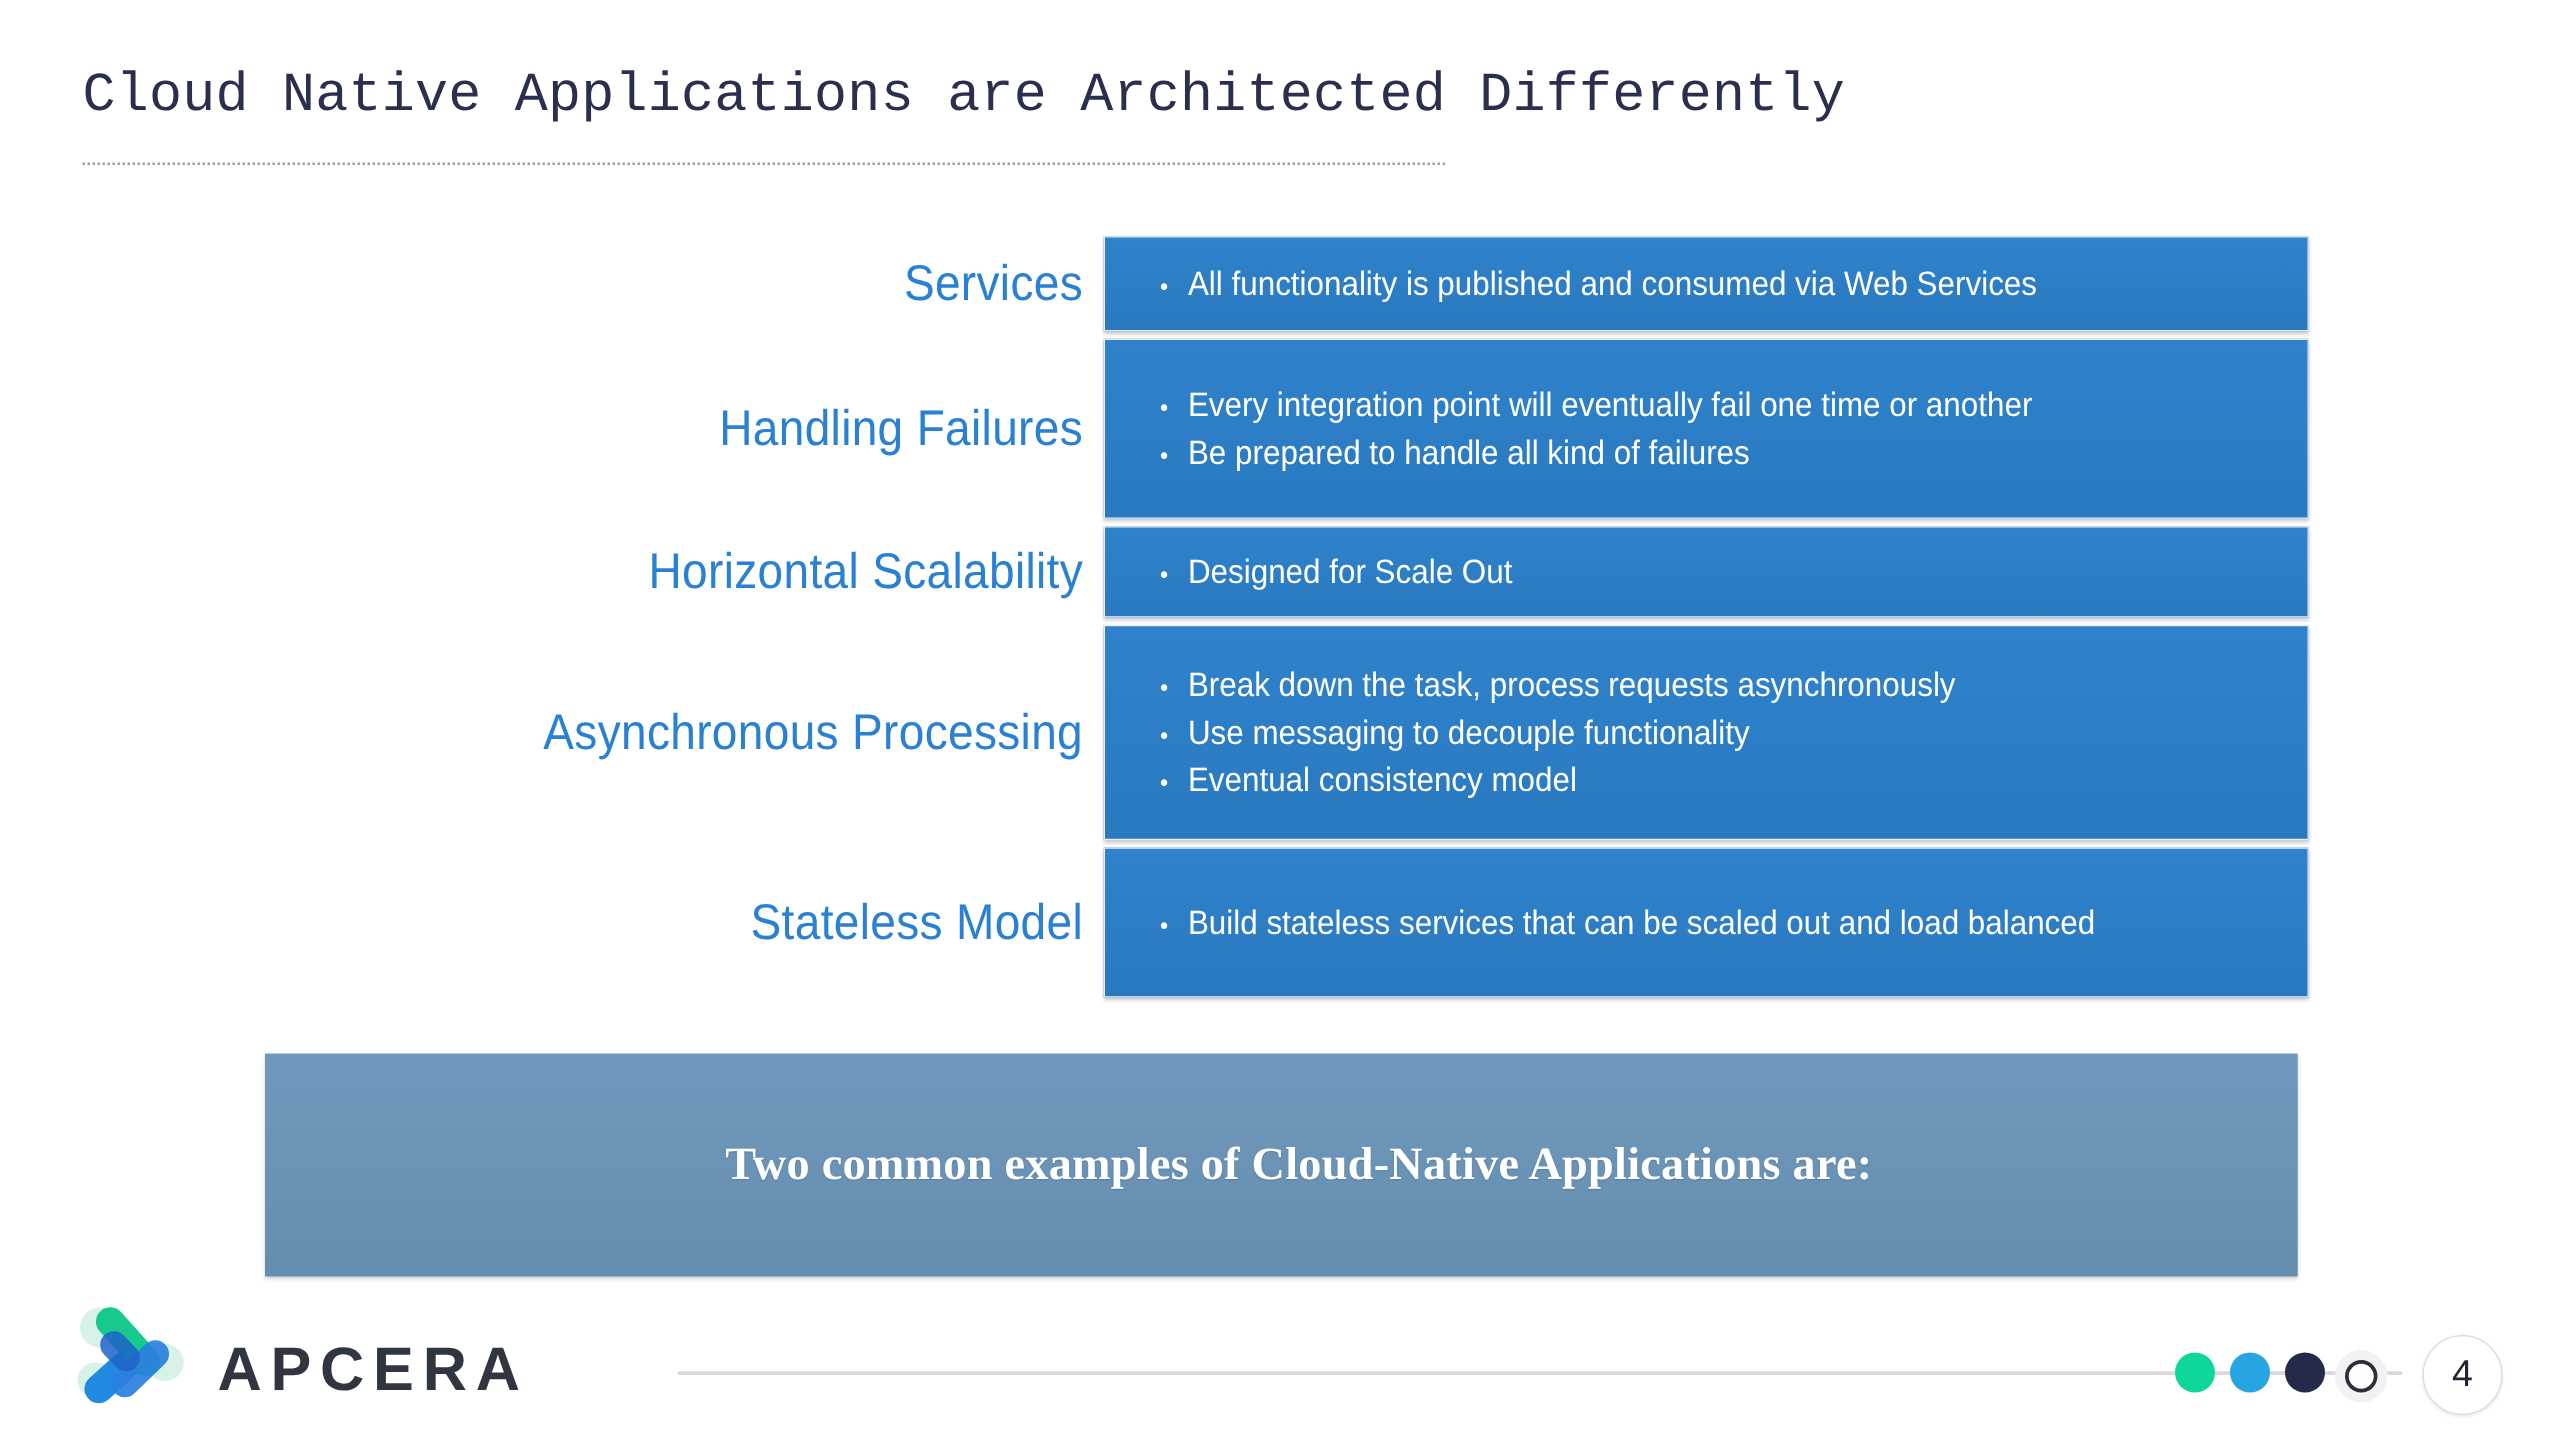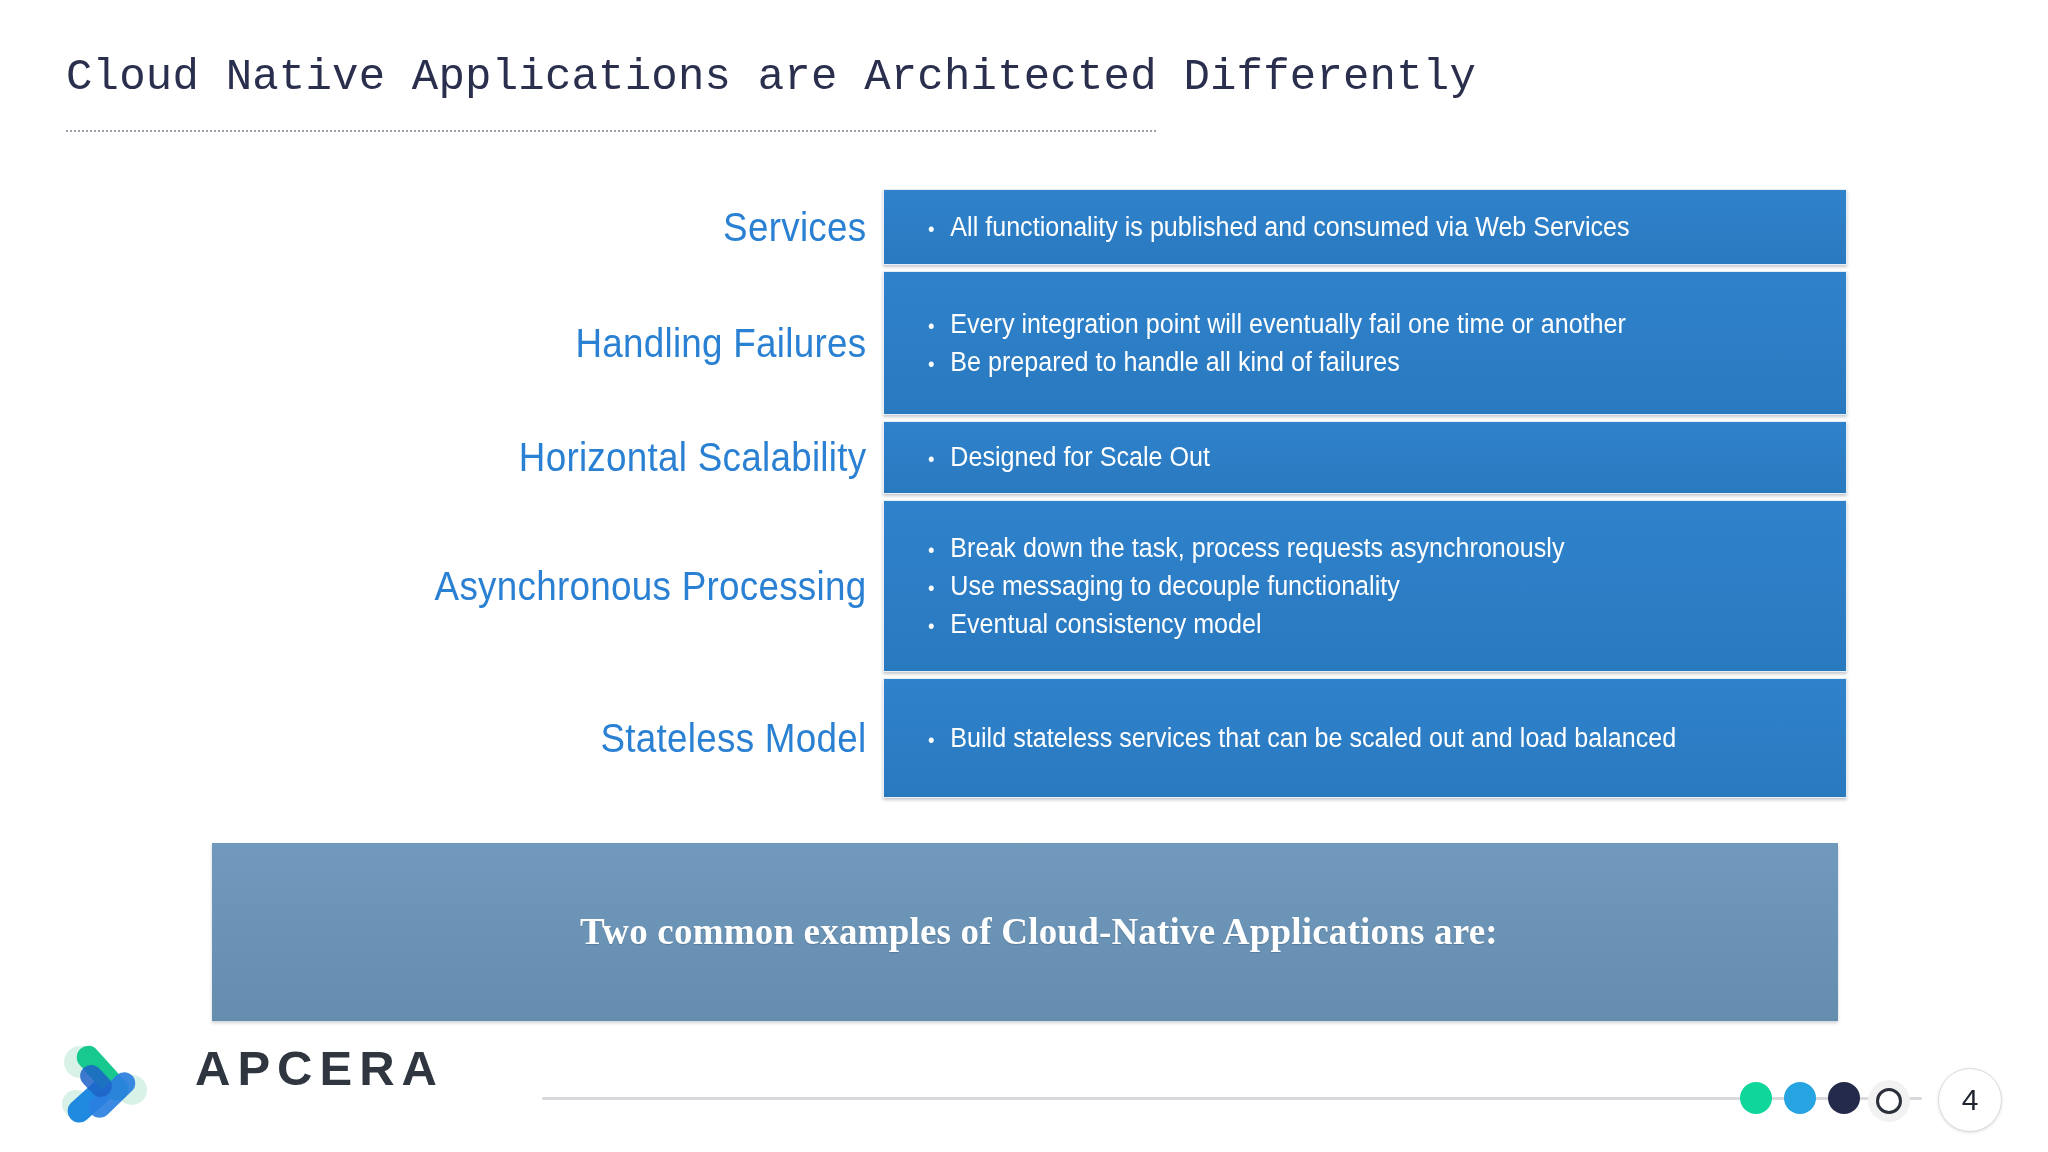--- a/index.html
+++ b/index.html
@@ -132,22 +132,21 @@
     white-space: nowrap;
     text-shadow: 0 1px 1px rgba(40,60,80,0.25);
   }
 
   
   #footer-logo {
     position: absolute;
     left: 54px;
     top: 1040px;
     display: flex;
-    align-items: flex-start;
-    gap: 21px;
+    align-items: flex-end;
   }
   #logo-mark {
     width: 98px;
     height: 84px;
     flex: 0 0 98px;
   }
   #logo-word {
     margin-left: 22px;
     font-family: "Liberation Sans", sans-serif;
     font-size: 49px;

